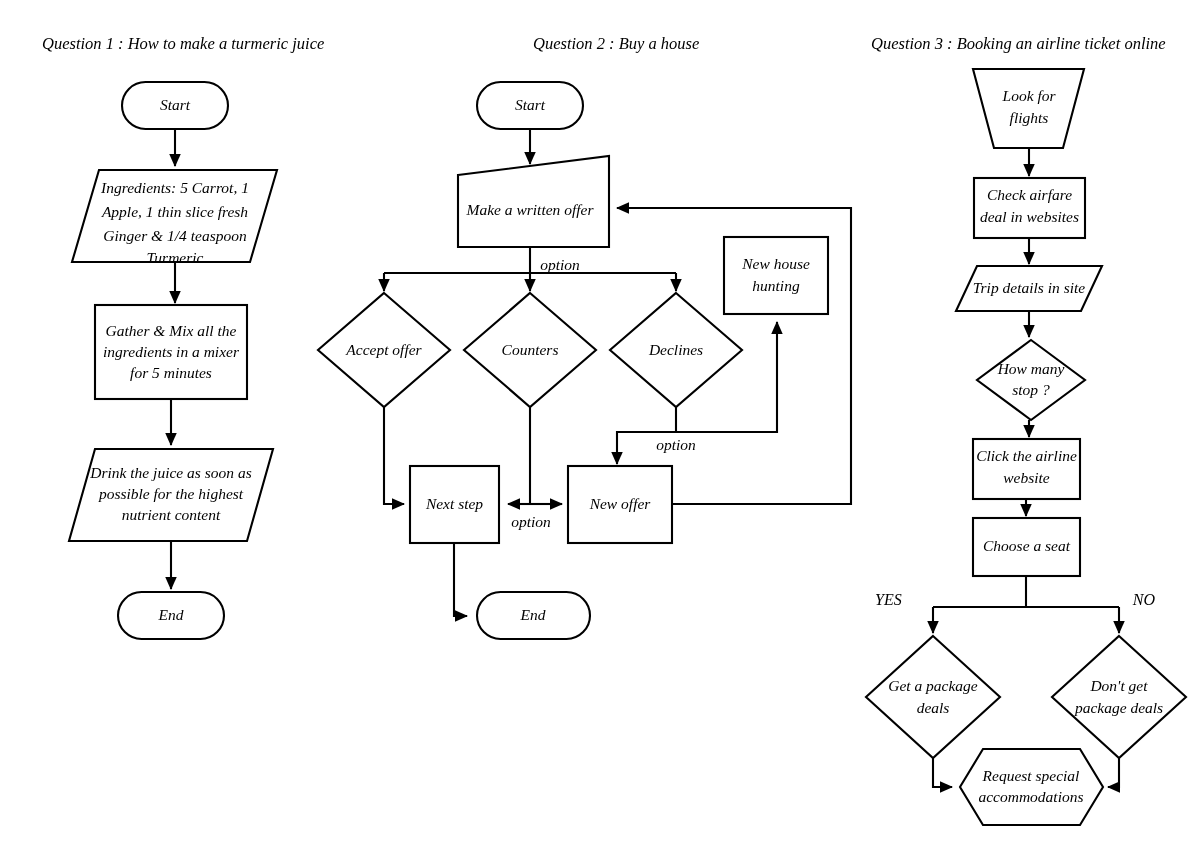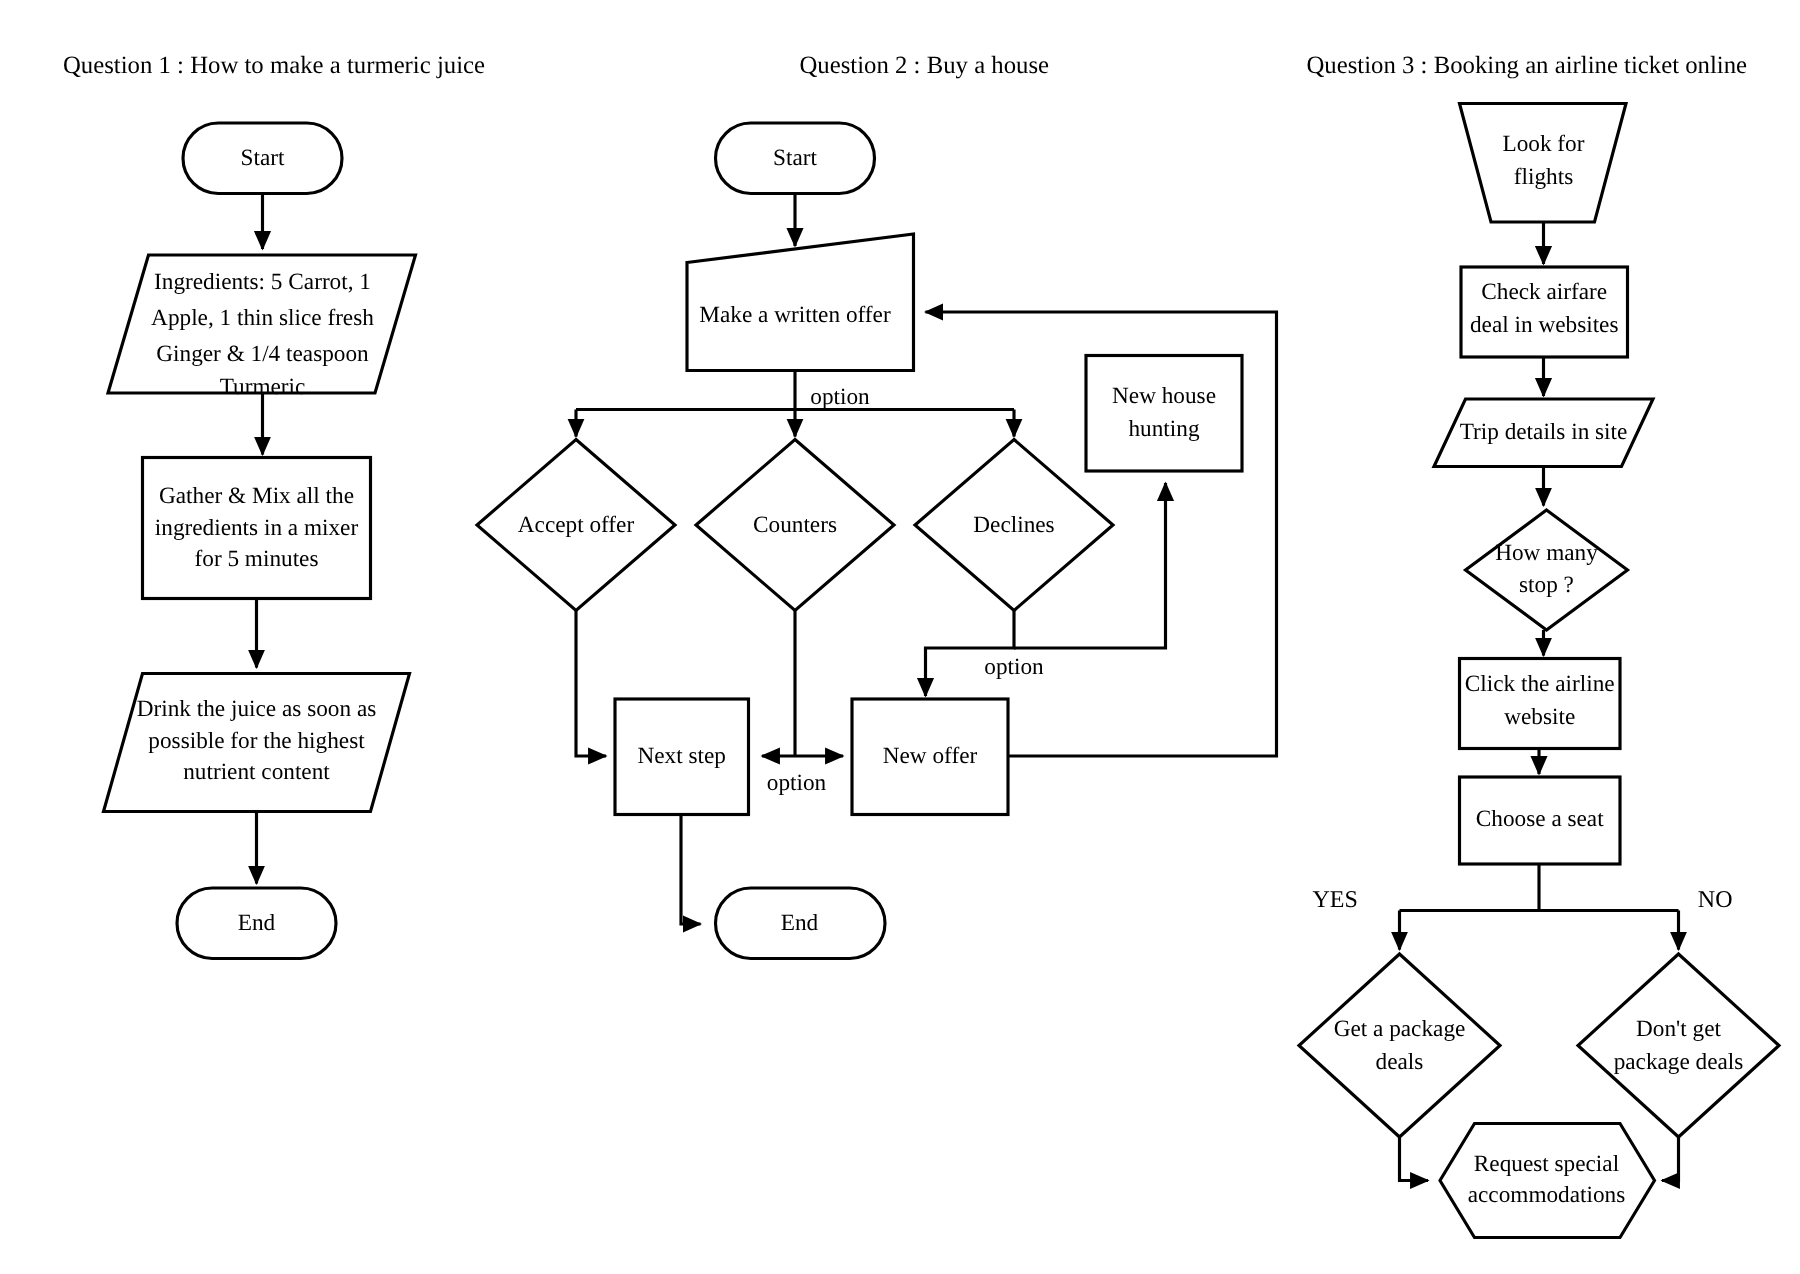--- a/index.html
+++ b/index.html
@@ -11,20 +11,21 @@
     width: 1200px;
     height: 849px;
     font-family: "Liberation Serif", "DejaVu Serif", serif;
     color: #000000;
     overflow: hidden;
   }
   #canvas {
     position: relative;
     width: 1176px;
     height: 849px;
+    font-style: italic;
   }
   svg.diagram {
     position: absolute;
     top: 0;
     left: 0;
     width: 1200px;
     height: 849px;
   }
   .shape {
     fill: #ffffff;

